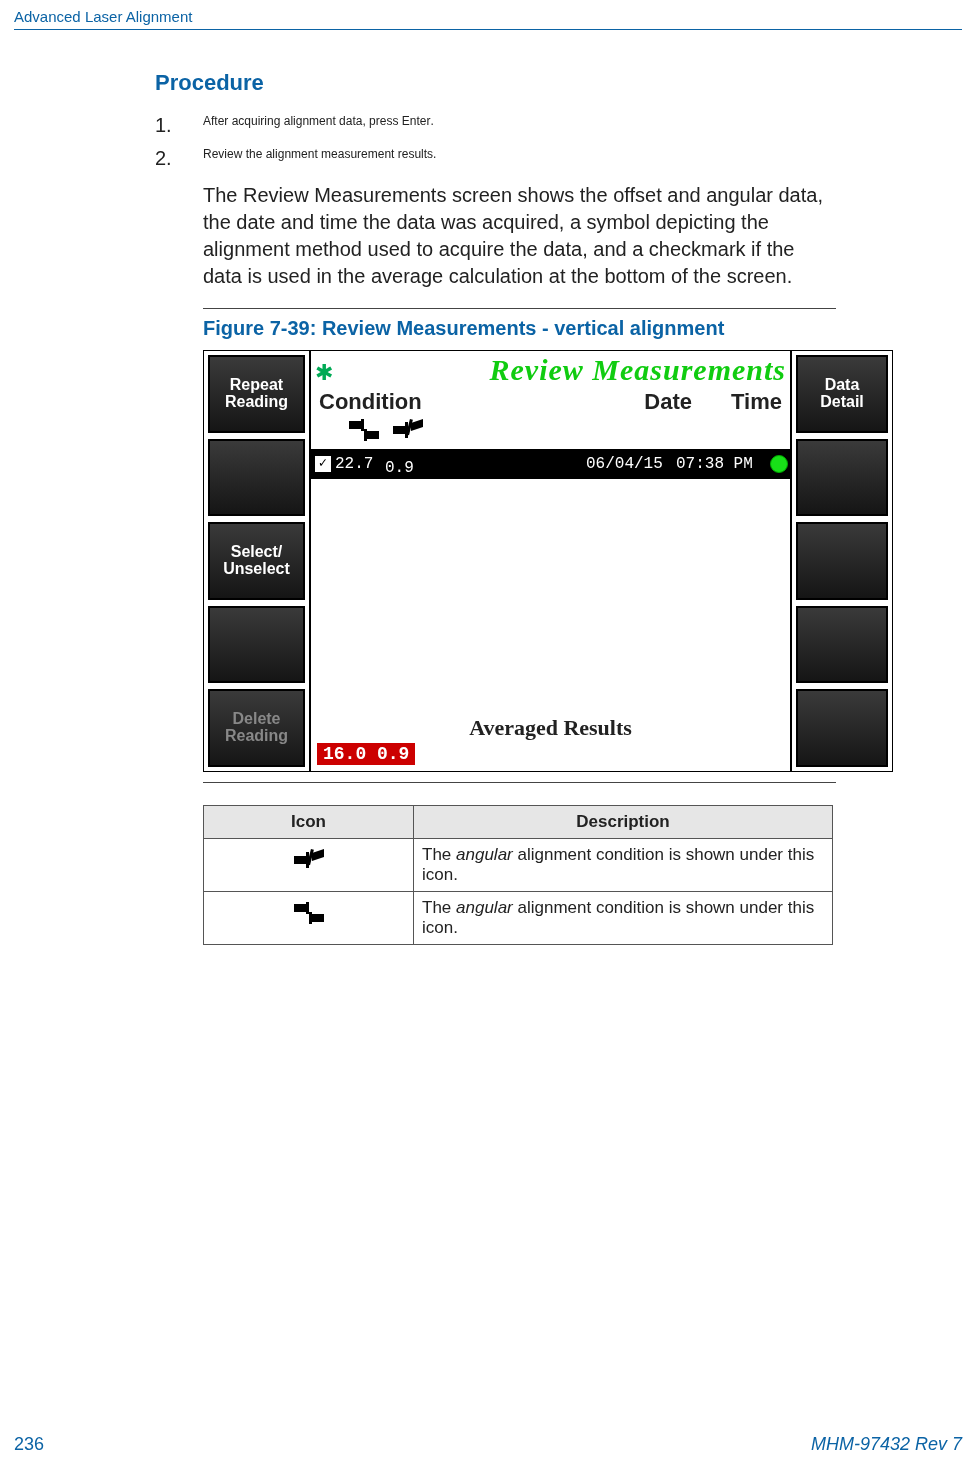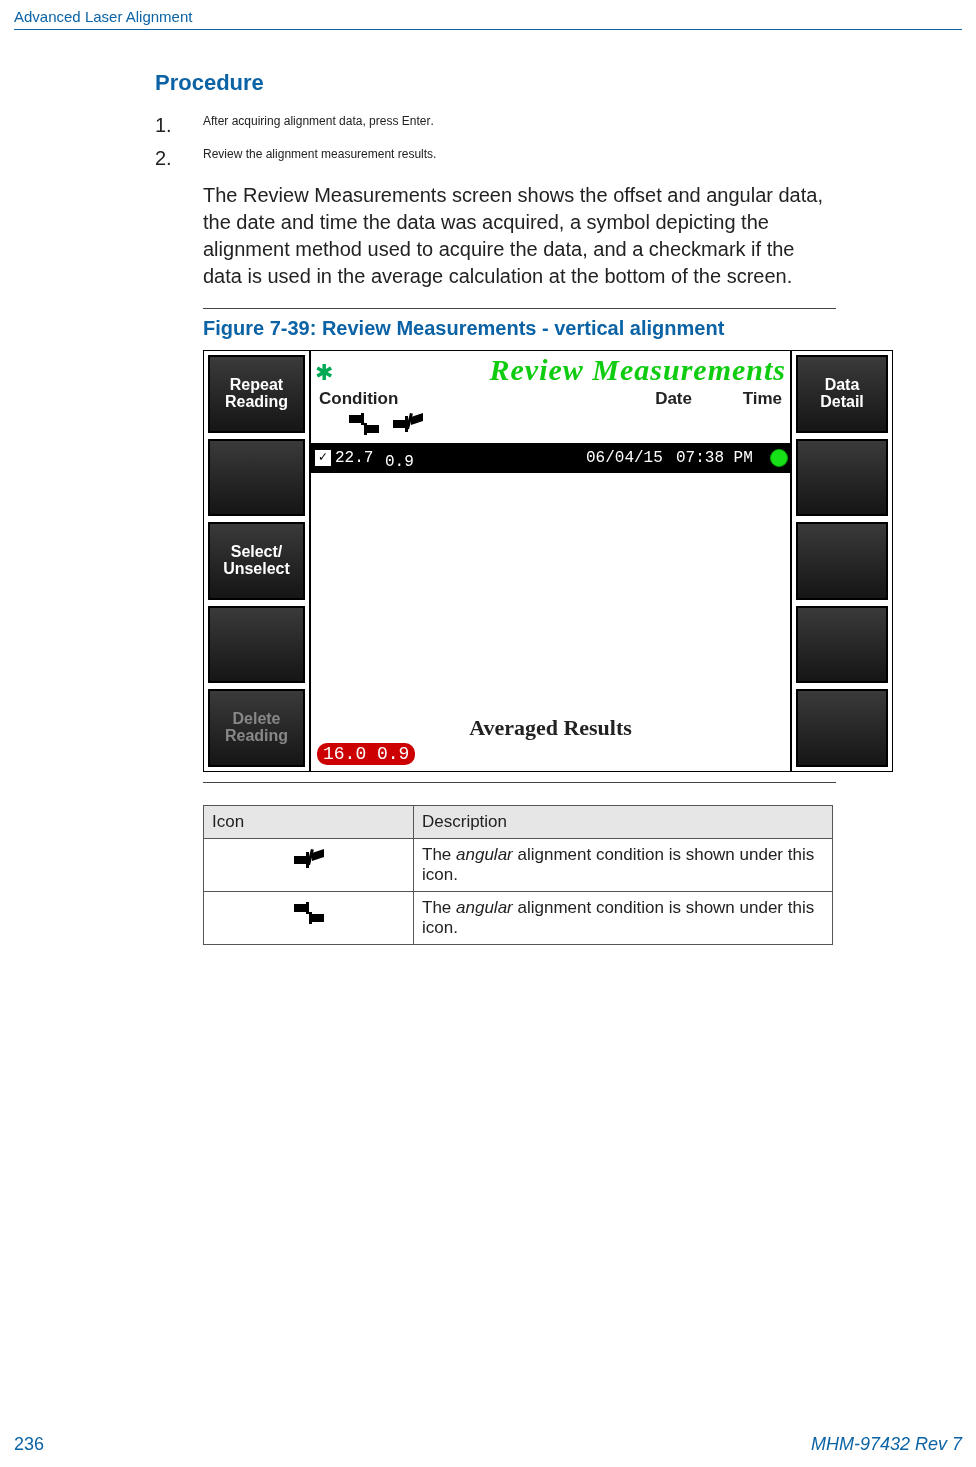--- a/index.html
+++ b/index.html
@@ -77,44 +77,44 @@
     font-family: Arial, sans-serif;
     font-weight:700;
     font-size:16px;
     text-align:center;
     display:flex; flex-direction:column; justify-content:center;
     line-height:1.05;
     min-height:68px;
   }
   .side-btn.dim { color:#888; }
   .mid-col { flex:1; border-left:2px solid #000; border-right:2px solid #000; display:flex; flex-direction:column; min-height:420px;}
-  .mid-header { display:flex; font-size:17px; font-weight:700; padding:2px 8px 0 8px; }
+  .mid-header { display:flex; font-size:22px; font-weight:700; padding:2px 8px 0 8px; }
   .mid-header .c1{flex:1.2} .mid-header .c2{flex:0.9; text-align:right;} .mid-header .c3{width:90px; text-align:right;}
   .icon-row { display:flex; gap:10px; padding:0 0 4px 36px;}
   .data-row {
     display:flex; align-items:center;
     background:#000; color:#fff; font-family: "Courier New", monospace; font-size:16px;
     padding:2px 2px 2px 4px;
   }
   .data-row .chk { background:#fff; color:#000; width:16px; height:16px; font-size:14px; line-height:14px; text-align:center; margin-right:4px;}
   .data-row .v1{ width:50px;} .data-row .v2{width:60px;margin-top:8px;}
   .data-row .sp{ flex:1;}
   .data-row .d{ width:90px;} .data-row .t{ width:94px;}
   .data-row .dot{ width:18px; height:18px; border-radius:50%; background:#18e018; border:1px solid #0a0;}
   .mid-spacer{ flex:1; }
   .avg-title{ text-align:center; font-family: Georgia, serif; font-size:22px; font-weight:700; padding:2px 0;}
   .avg-row{ padding:0 0 6px 6px;}
-  .avg-box{ display:inline-block; background:#cc0000; color:#fff; font-family:"Courier New",monospace; font-size:18px; font-weight:400; padding:1px 6px;border-radius:10px;}
+  .avg-box{ display:inline-block; background:#cc0000; color:#fff; font-family:"Courier New",monospace; font-size:18px; font-weight:700; padding:1px 6px;}
   .fig-end-rule{ border:none; border-top:1px solid #444; margin:10px 0 22px 48px;}
   
   svg.align-icon { width:34px; height:30px; }
   
   .desc-table { margin-left:48px; border-collapse:collapse; width:630px;}
   .desc-table th, .desc-table td { border:1px solid #555; padding:6px 8px; font-size:17px; vertical-align:top;}
-  .desc-table th { background:#e6e6e6; text-align:left; font-weight:400;}
+  .desc-table th { background:#e6e6e6; text-align:center; font-weight:700;}
   .desc-table .iconcell{ text-align:center; width:210px;}
   .italic { font-style: italic; }
   
   .footer {
     position:absolute; bottom:12px; left:14px; right:14px;
     display:flex; justify-content:space-between;
     color:#0b63a5; font-size:18px; font-style:italic;
   }
   .footer .pn{ font-style:normal;}
 </style>

